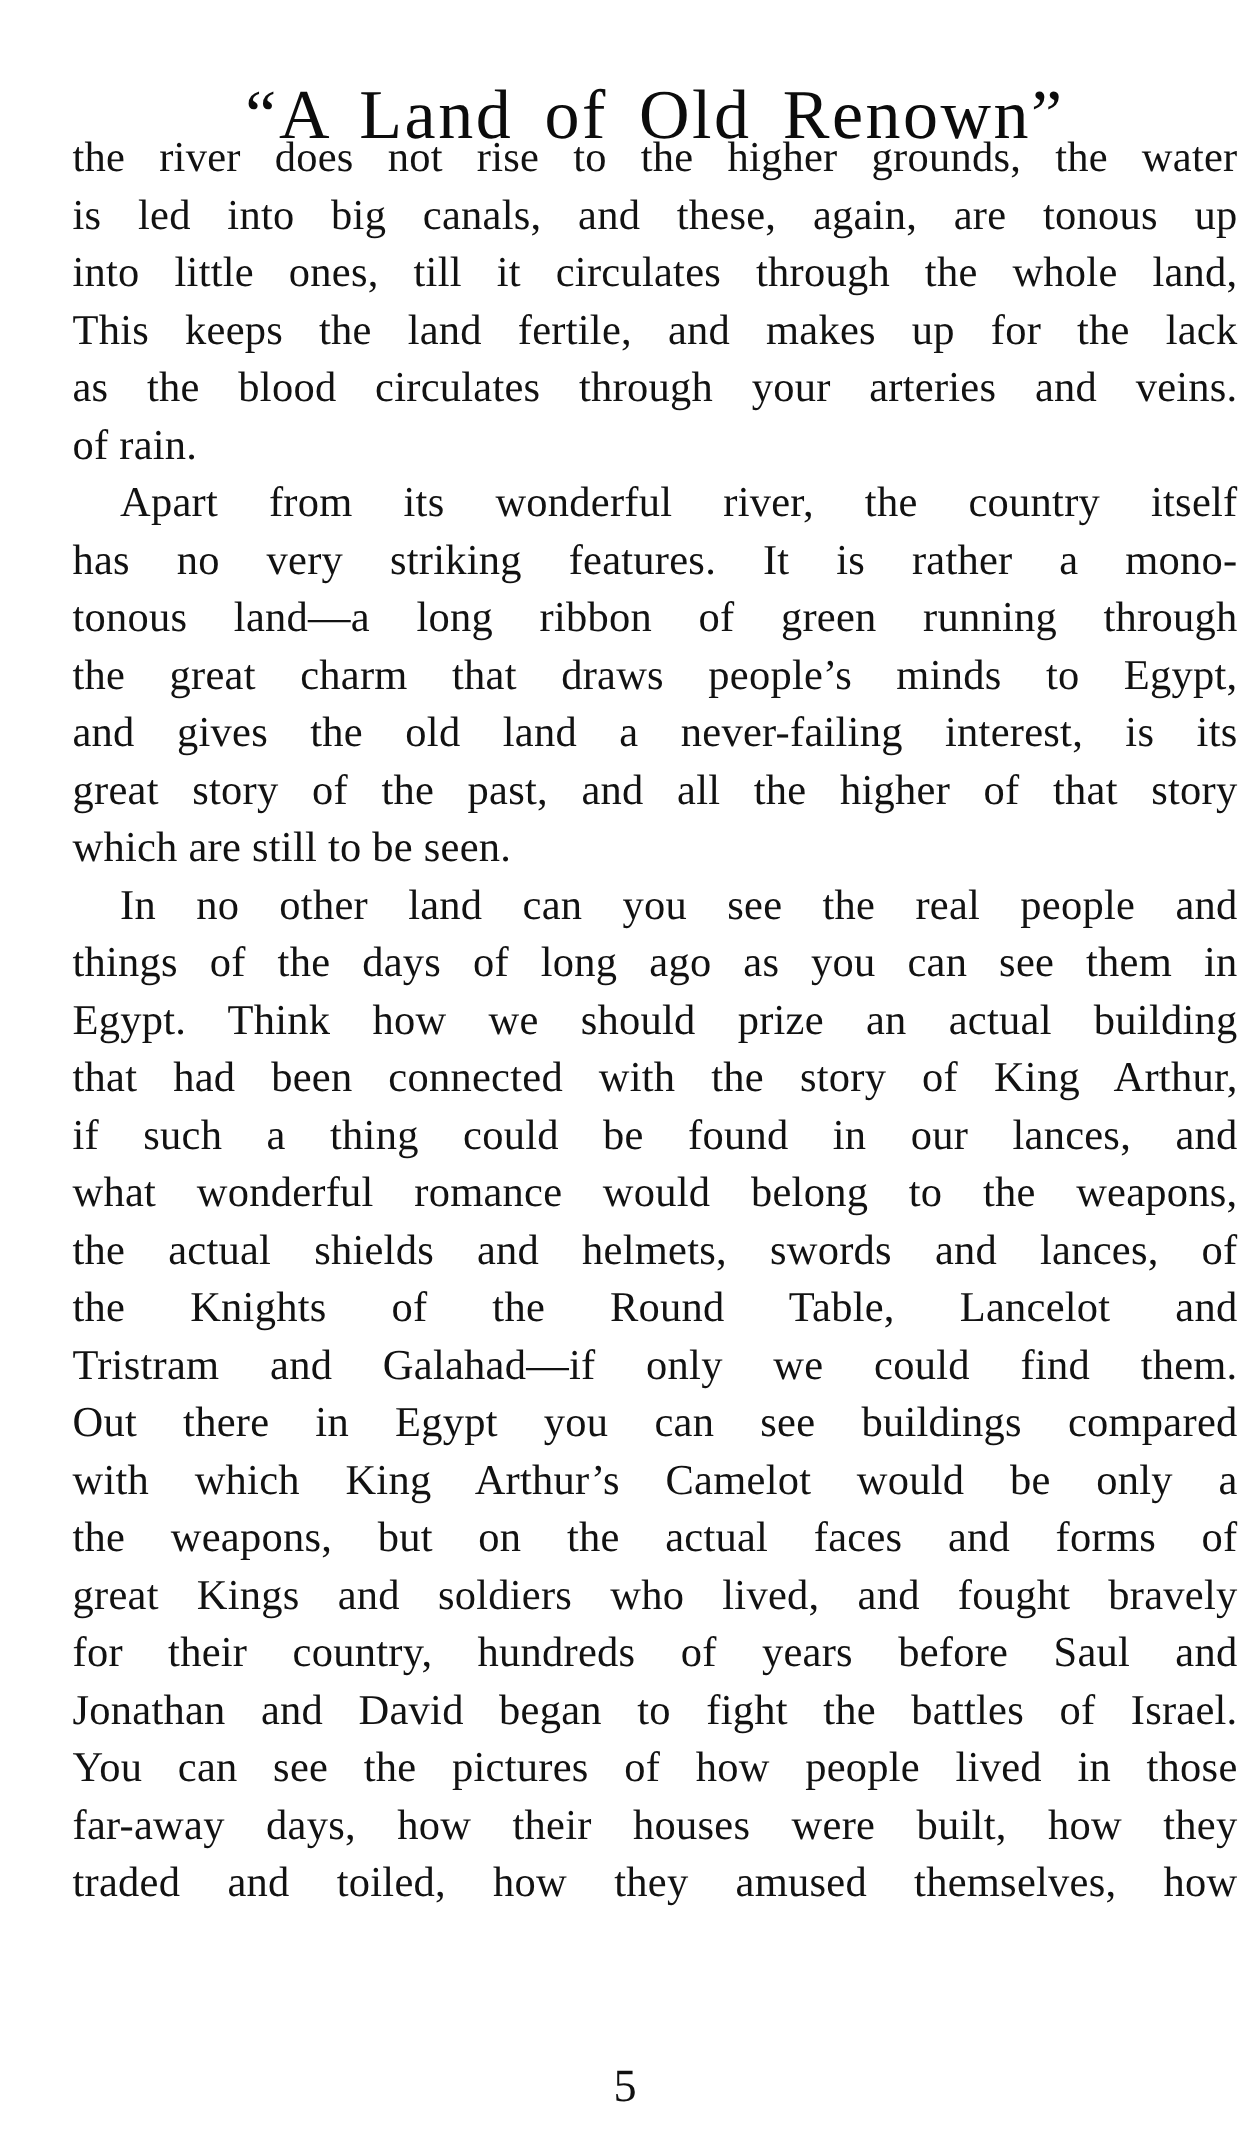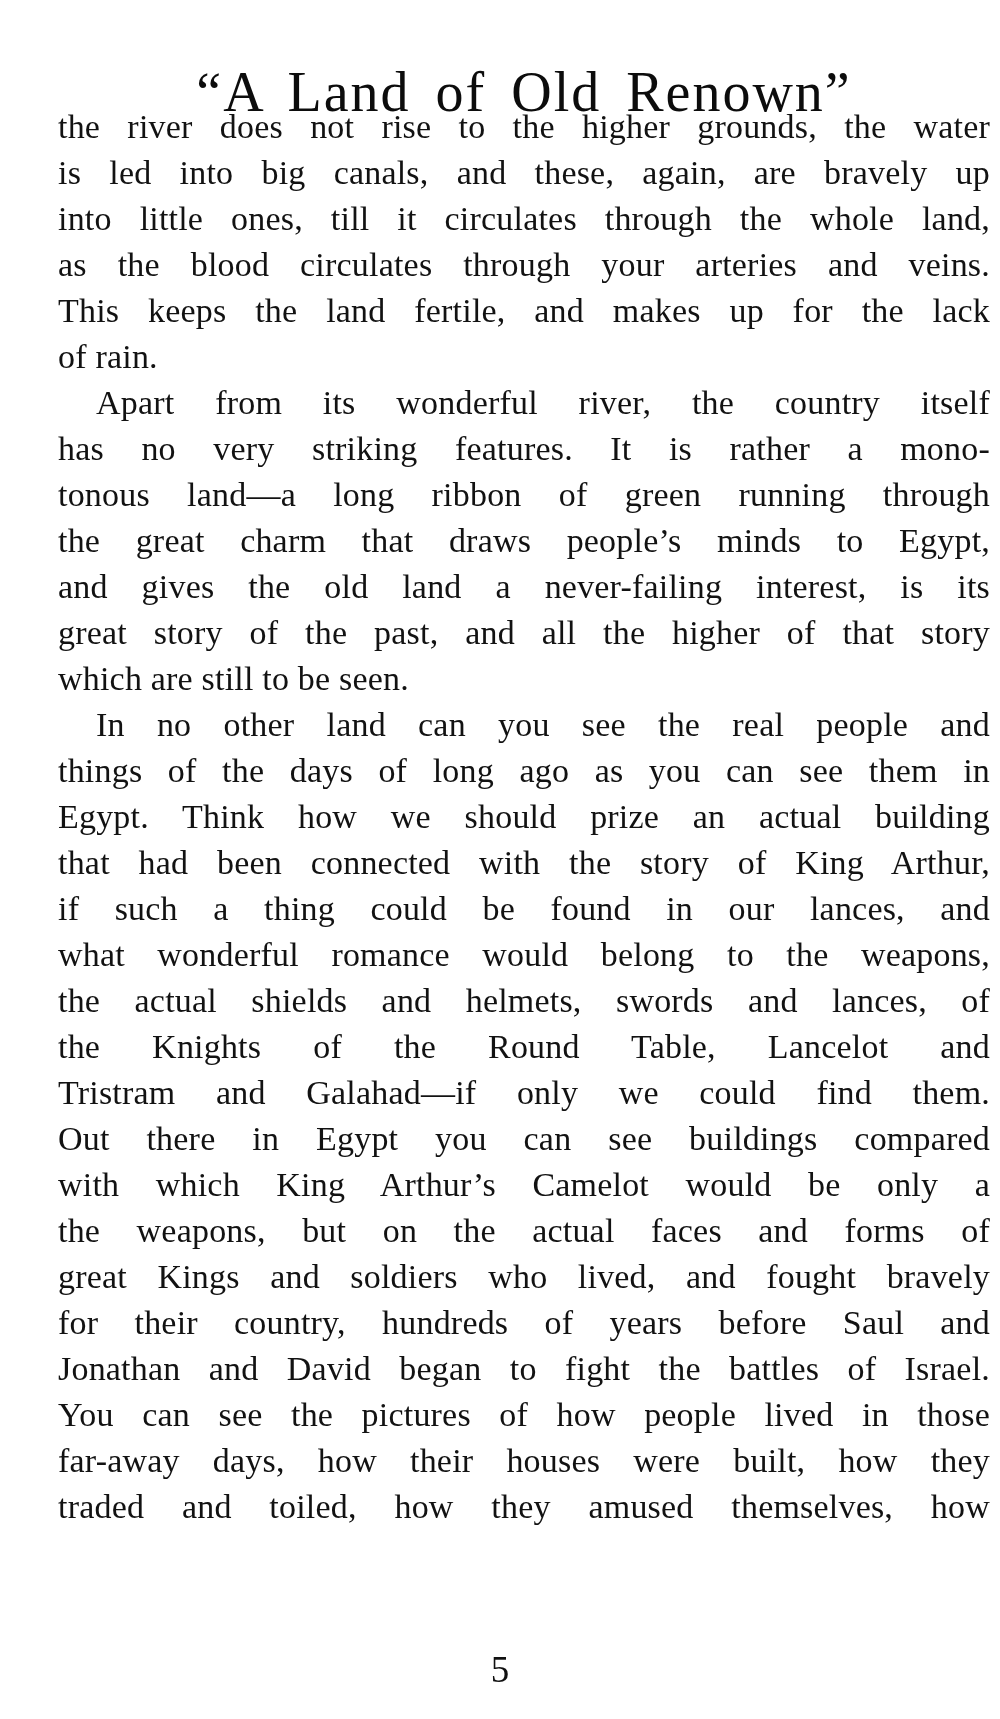--- a/index.html
+++ b/index.html
@@ -67,24 +67,24 @@
 </style>
 </head>
 <body>
 
 <div class="page">
   <h1 class="title">“A Land of Old Renown”</h1>
 
   <div class="column">
       <div class="para">
         <div class="line">the river does not rise to the higher grounds, the water</div>
-        <div class="line">is led into big canals, and these, again, are bravely up</div>
+        <div class="line">is led into big canals, and these, again, are tonous up</div>
         <div class="line">into little ones, till it circulates through the whole land,</div>
+        <div class="line">This keeps the land fertile, and makes up for the lack</div>
         <div class="line">as the blood circulates through your arteries and veins.</div>
-        <div class="line">This keeps the land fertile, and makes up for the lack</div>
         <div class="line lastline">of rain.</div>
       </div>
       <div class="para">
         <div class="line indent">Apart from its wonderful river, the country itself</div>
         <div class="line">has no very striking features. It is rather a mono-</div>
         <div class="line">tonous land—a long ribbon of green running through</div>
         <div class="line">the great charm that draws people’s minds to Egypt,</div>
         <div class="line">and gives the old land a never-failing interest, is its</div>
         <div class="line">great story of the past, and all the higher of that story</div>
         <div class="line lastline">which are still to be seen.</div>

